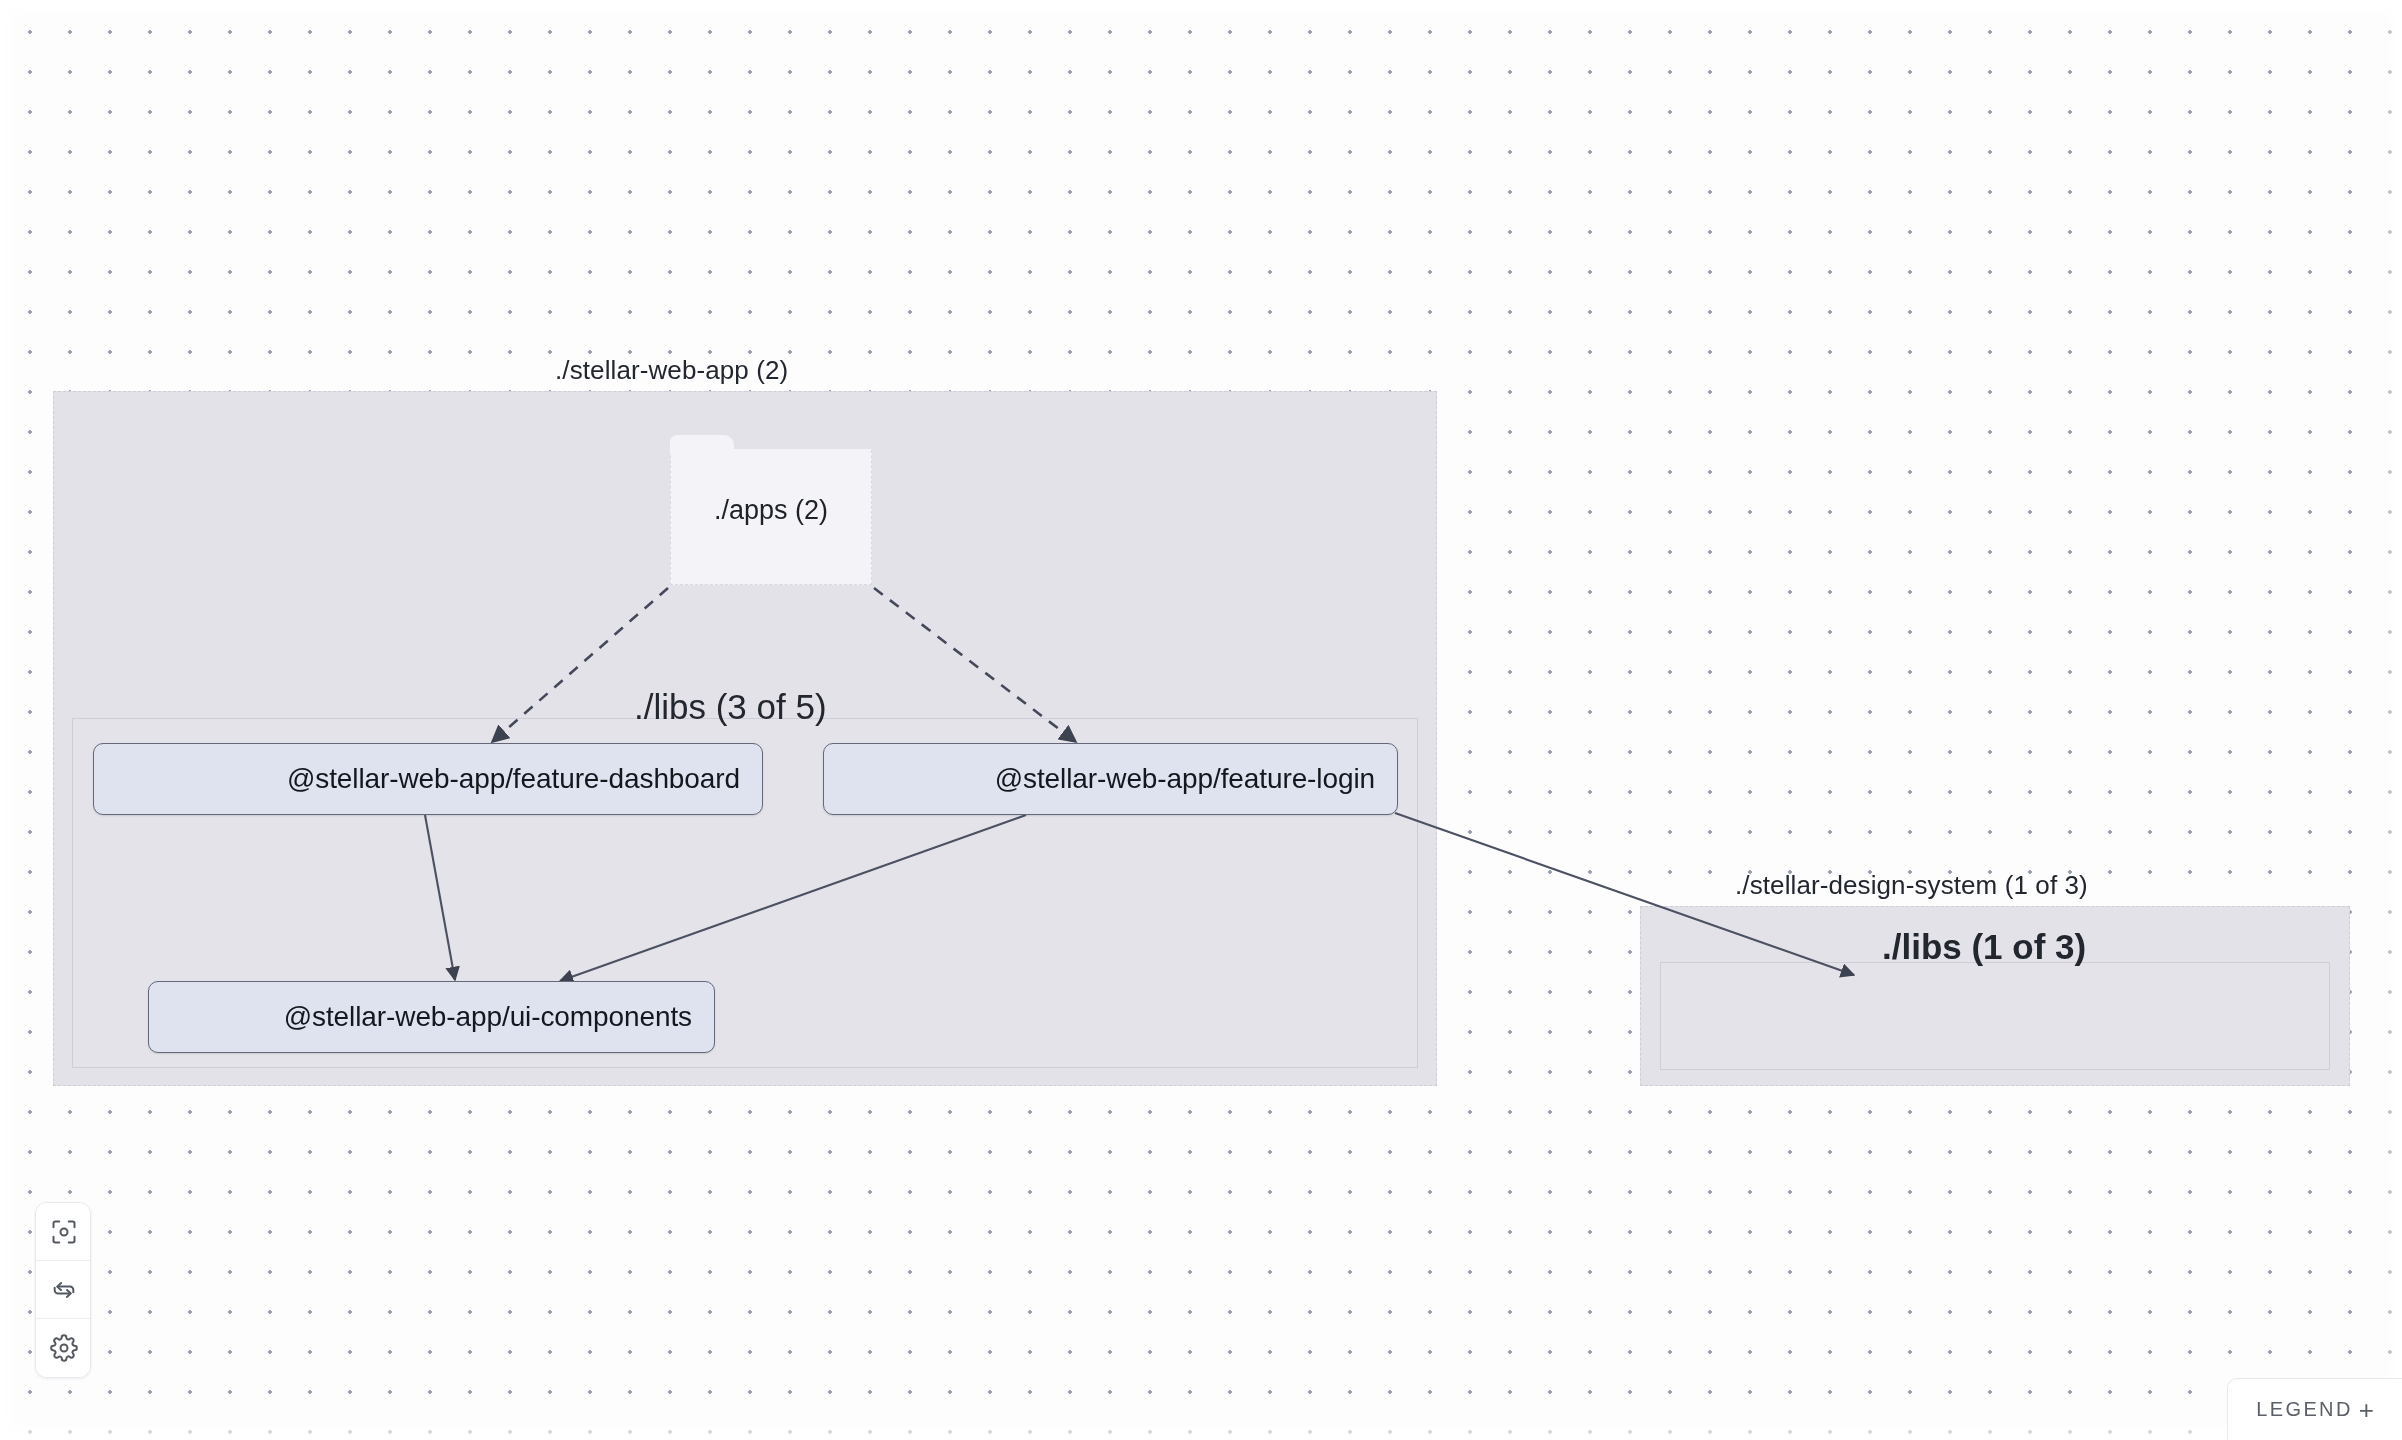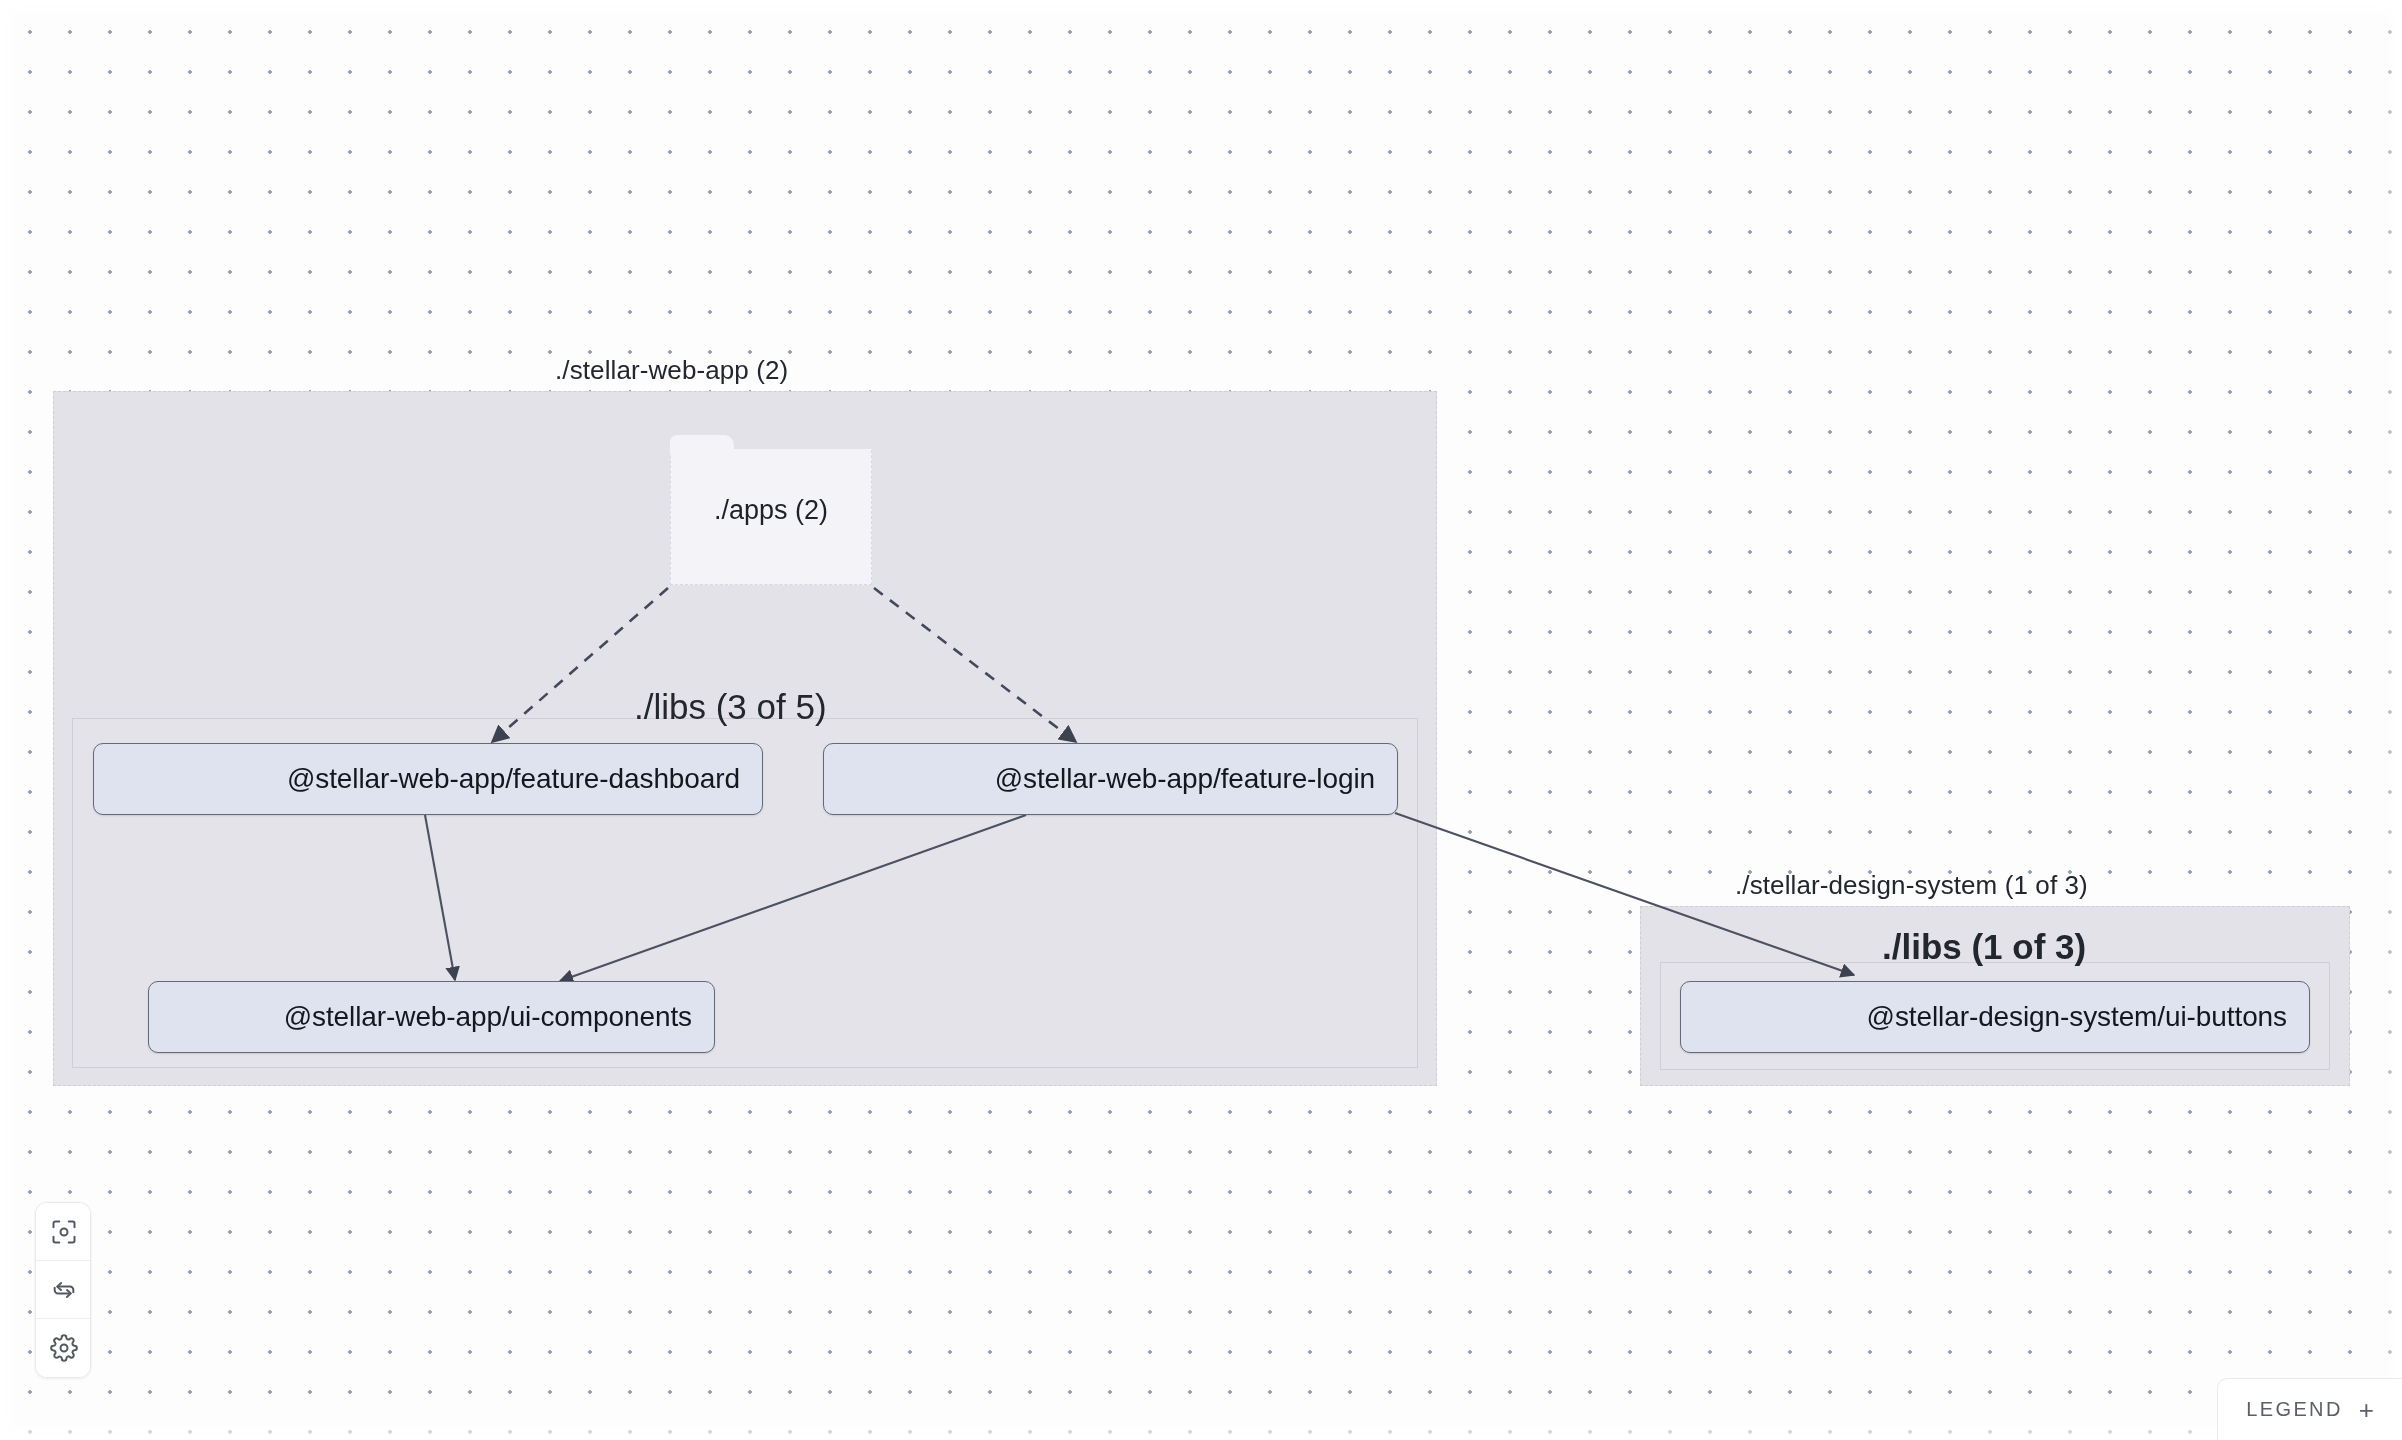--- a/index.html
+++ b/index.html
@@ -139,21 +139,21 @@
   #legend {
     position: absolute;
     right: 0px; bottom: 0px;
     height: 62px;
     min-width: 158px;
     background: #ffffff;
     border: 1px solid #e8eaee;
     border-right: none; border-bottom: none;
     border-top-left-radius: 10px;
     display: flex; align-items: center; justify-content: center;
-    gap: 16px;
+    gap: 6px;
     padding: 0 28px;
     z-index: 70;
     cursor: pointer;
   }
   #legend .legend-text {
     font-size: 20px;
     letter-spacing: 2.4px;
     color: #5b6068;
   }
   #legend .legend-plus {
@@ -215,23 +215,20 @@
   </div>
 
   <div class="lib-node" style="left:823px; top:743px; width:575px; height:72px;">
     <span class="lib-label">@stellar-web-app/feature-login</span>
   </div>
 
   <div class="lib-node" style="left:148px; top:981px; width:567px; height:72px;">
     <span class="lib-label">@stellar-web-app/ui-components</span>
   </div>
 
-  <div class="lib-node" style="left:1680px; top:981px; width:630px; height:72px;">
-    <span class="lib-label">@stellar-design-system/ui-buttons</span>
-  </div>
 
   <div id="controls">
 
     <div class="ctrl-btn">
       <span>
         <svg width="28" height="28" viewBox="0 0 24 24" fill="none" stroke="#525860" stroke-width="1.7" stroke-linecap="round" stroke-linejoin="round">
           <path d="M3 8 V4.5 A1.5 1.5 0 0 1 4.5 3 H8"></path>
           <path d="M16 3 h3.5 A1.5 1.5 0 0 1 21 4.5 V8"></path>
           <path d="M21 16 v3.5 a1.5 1.5 0 0 1 -1.5 1.5 H16"></path>
           <path d="M8 21 H4.5 A1.5 1.5 0 0 1 3 19.5 V16"></path>

